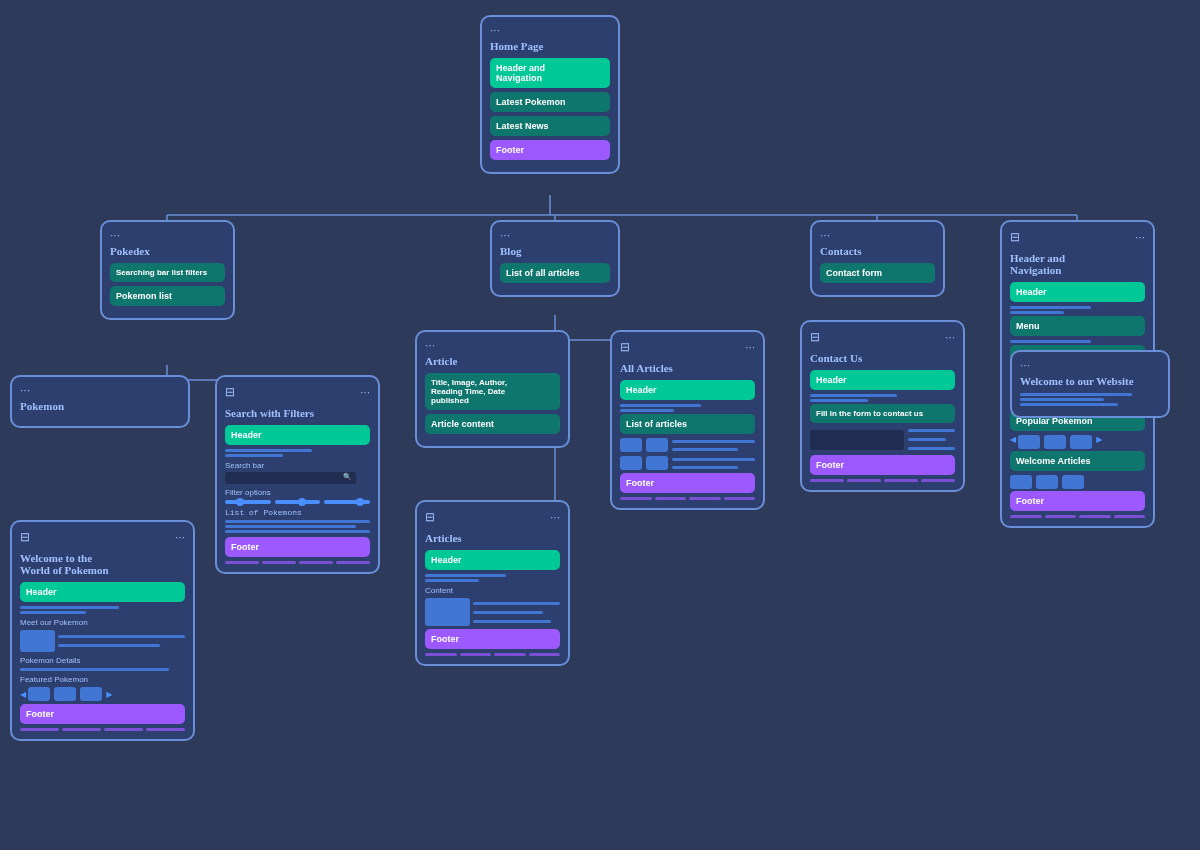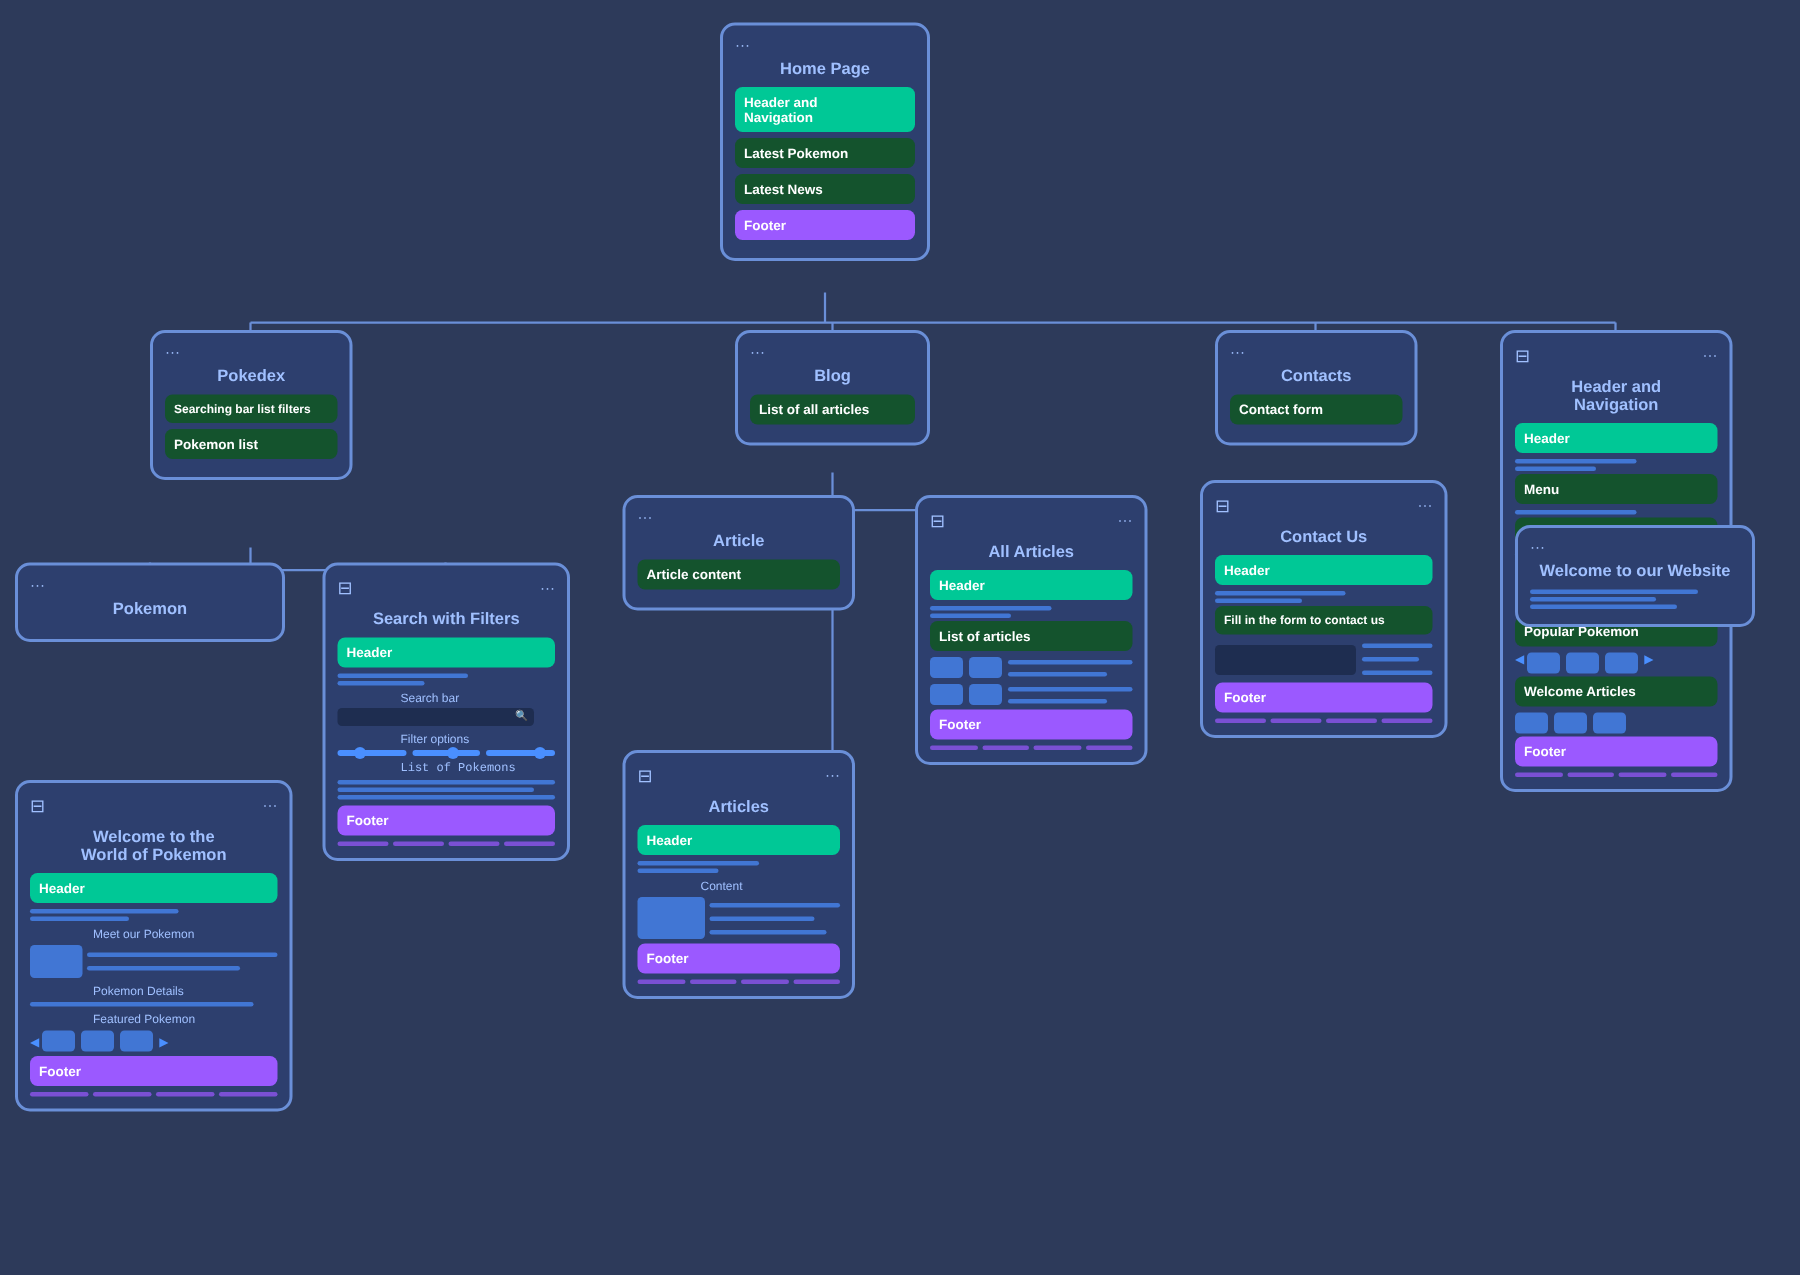--- a/index.html
+++ b/index.html
@@ -33,42 +33,42 @@
       border: 2px solid #6a8fd8;
       background: #2d3f6e;
       z-index: 1;
       padding: 8px;
     }
 
     .node-title {
       color: #a0c0ff;
       font-size: 11px;
       font-weight: bold;
-      text-align: center;
       margin-bottom: 6px;
+      font-family: Liberation Serif, serif;
     }
 
     .dots {
       color: #a0c0ff;
       font-size: 10px;
       text-align: left;
       margin-bottom: 4px;
     }
 
     .node-block {
       border-radius: 5px;
       padding: 5px 6px;
       margin-bottom: 4px;
       font-size: 9px;
       color: white;
       font-weight: bold;
     }
 
     .block-green { background: #00c896; }
-    .block-blue { background: #14532d; }
+    .block-blue { background: #0f766e; }
     .block-purple { background: #9b59ff; }
 
     .line-bar {
       height: 3px;
       border-radius: 2px;
       background: #4a8fff;
       margin: 2px 0;
       opacity: 0.7;
     }
 
@@ -124,21 +124,20 @@
       background: #4a8fff;
       border-radius: 2px;
       opacity: 0.7;
     }
 
     .icon-line-purple { background: #9b59ff; }
 
     .small-text {
       font-size: 8px;
       color: #a0c0ff;
-      margin-left: 42px;
     }
 
     .prev-next {
       display: flex;
       align-items: center;
       gap: 2px;
     }
 
     .arrow-btn {
       font-size: 8px;
@@ -303,20 +302,21 @@
       <div class="icon-line icon-line-purple"></div>
       <div class="icon-line icon-line-purple"></div>
       <div class="icon-line icon-line-purple"></div>
       <div class="icon-line icon-line-purple"></div>
     </div>
   </div>
 
   <div class="node" id="node-article">
     <div class="dots">···</div>
     <div class="node-title">Article</div>
+    <div class="node-block block-blue" style="font-size:8px;">Title, Image, Author,<br>Reading Time, Date<br>published</div>
     <div class="node-block block-blue">Article content</div>
   </div>
 
   <div class="node" id="node-articles">
     <div style="display:flex;justify-content:space-between;align-items:center;margin-bottom:4px;">
       <span class="dots" style="font-size:12px;">⊟</span>
       <span class="dots">···</span>
     </div>
     <div class="node-title">Articles</div>
     <div class="node-block block-green">Header</div>

